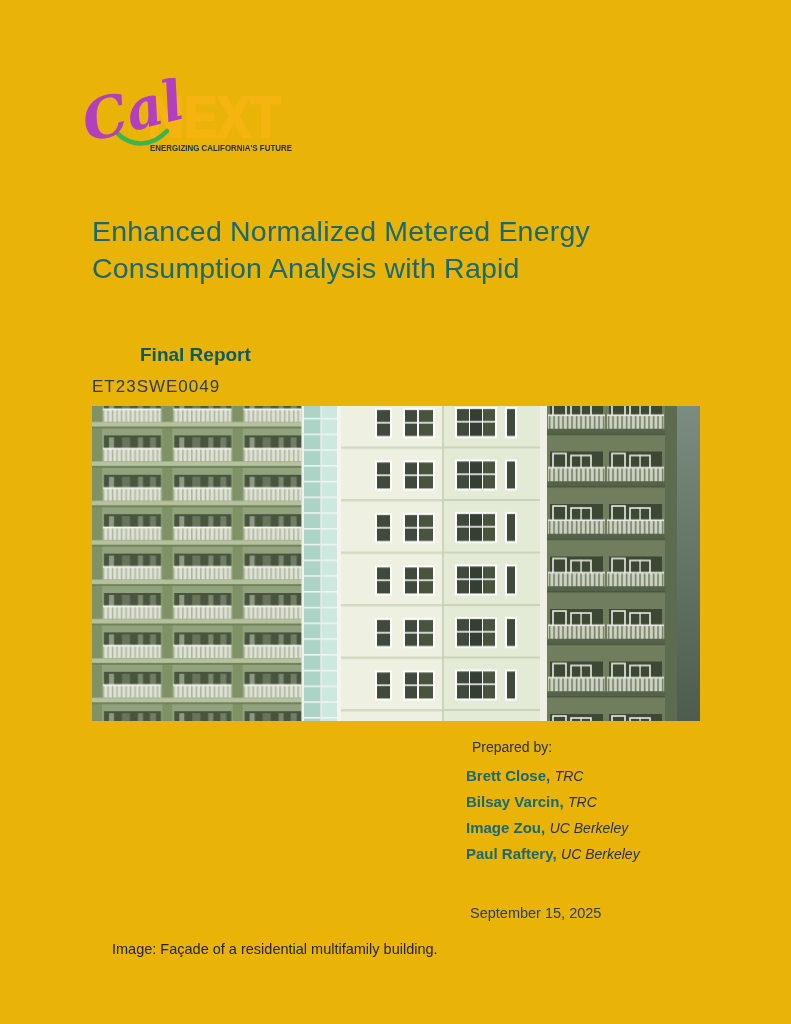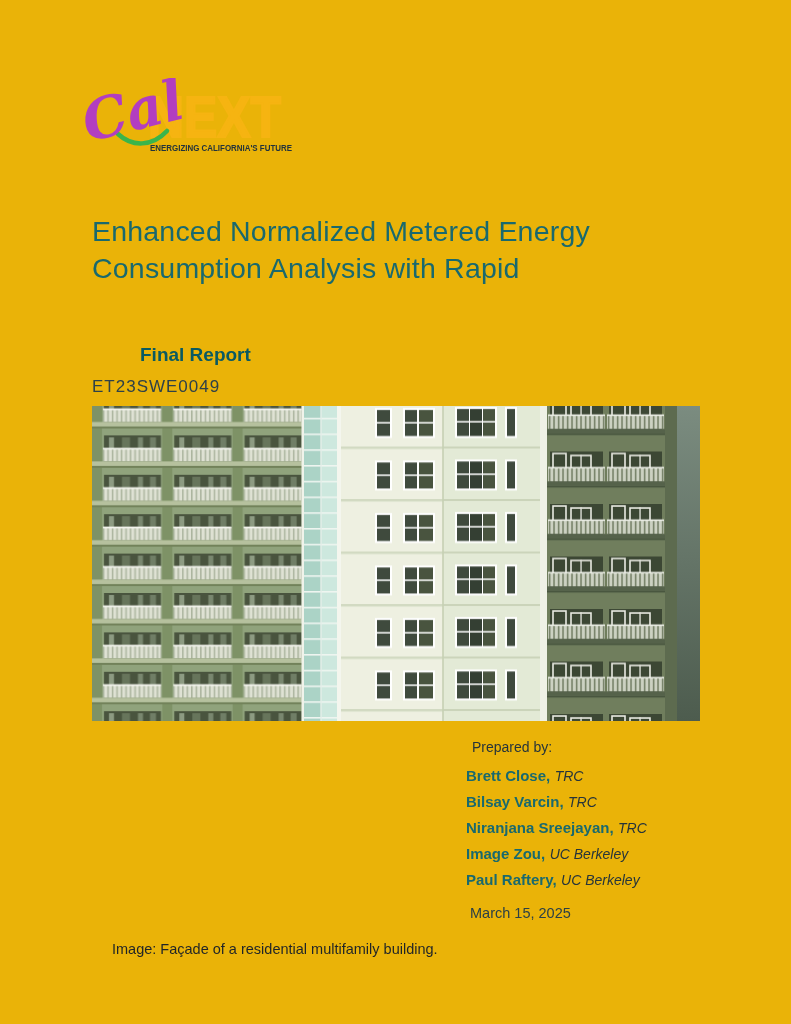--- a/index.html
+++ b/index.html
@@ -172,30 +172,26 @@
   <div class="authors">
     <div class="author-row">
       <span class="author-name">Brett Close,</span>
       <span class="author-affiliation">TRC</span>
     </div>
     <div class="author-row">
       <span class="author-name">Bilsay Varcin,</span>
       <span class="author-affiliation">TRC</span>
     </div>
     <div class="author-row">
-      <span class="author-name">Niranjana Sreejayan,</span>
-      <span class="author-affiliation">TRC</span>
-    </div>
-    <div class="author-row">
       <span class="author-name">Image Zou,</span>
       <span class="author-affiliation">UC Berkeley</span>
     </div>
     <div class="author-row">
       <span class="author-name">Paul Raftery,</span>
       <span class="author-affiliation">UC Berkeley</span>
     </div>
   </div>
 
-  <div class="report-date">March 15, 2025</div>
+  <div class="report-date">September 15, 2025</div>
 
   <div class="caption">Image: Façade of a residential multifamily building.</div>
 
 </div>
 
 </body></html>

